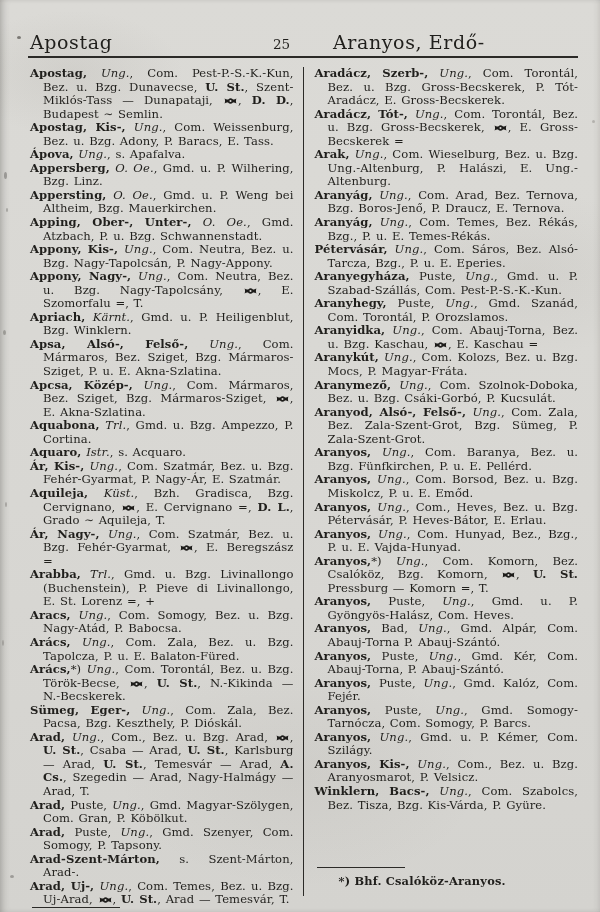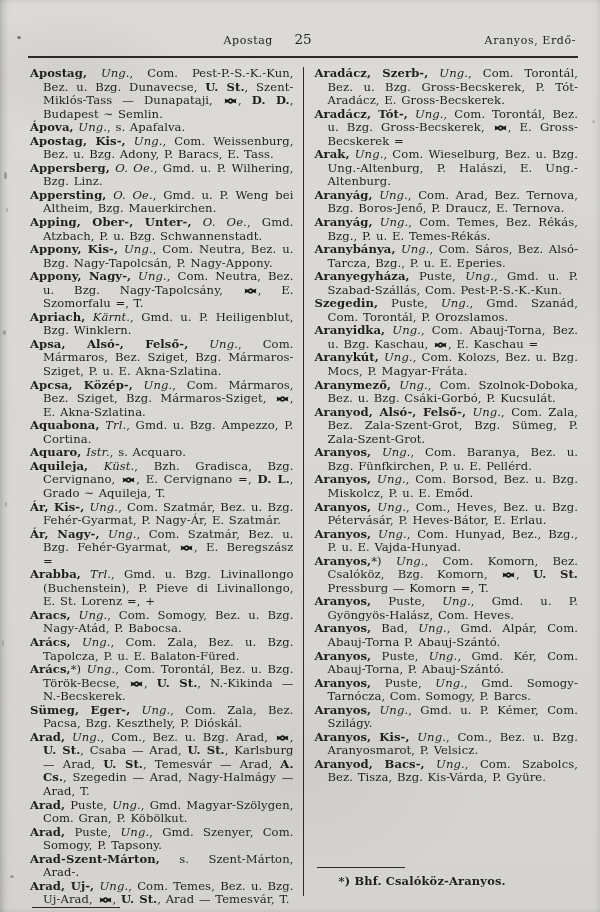--- a/index.html
+++ b/index.html
@@ -7,22 +7,22 @@
     position:relative;width:600px;height:912px;margin:0 auto;overflow:hidden;
     font-family:"DejaVu Serif","Liberation Serif",serif;color:#201f1c;
     background:
       radial-gradient(160px 90px at 12% 8%, rgba(120,115,105,.10), transparent 70%),
       radial-gradient(200px 120px at 88% 30%, rgba(120,115,105,.08), transparent 70%),
       radial-gradient(260px 160px at 50% 85%, rgba(110,105,95,.07), transparent 70%),
       linear-gradient(180deg,#dbdad6 0%,#d8d7d3 55%,#d4d3cf 100%);
     box-shadow:inset 6px 0 10px -6px rgba(50,48,44,.45), inset -4px 0 8px -6px rgba(50,48,44,.3);
   }
   .header{position:absolute;top:31px;left:30px;right:24px;display:flex;align-items:baseline;}
-  .hcell{flex:1;text-align:right;font-size:11px;letter-spacing:.6px;}
-  .hnum{width:60px;text-align:center;font-size:13.5px;}
+  .hcell{flex:1;text-align:left;font-size:19px;letter-spacing:.6px;}
+  .hnum{width:60px;text-align:left;font-size:13.5px;}
   .rule{position:absolute;top:56px;left:28px;right:22px;border-top:2.2px solid #2b2a27;}
   .main{position:absolute;top:67px;left:30px;right:22px;bottom:16px;display:flex;}
   .col{width:50%;display:flex;flex-direction:column;}
   .col-left{padding-right:9px;}
   .col-right{padding-left:11px;border-left:1.4px solid #2b2a27;}
   .entry{
     margin:0;text-align:justify;text-indent:-13px;padding-left:13px;
     font-size:11.6px;line-height:13.55px;letter-spacing:.08px;word-spacing:.9px;
   }
   .entry b{font-weight:700;}
@@ -63,46 +63,46 @@
   <div class="rule"></div>
 
   <div class="main">
     <div class="col col-left">
       <div>
           <p class="entry"><b>Apostag,</b> <i>Ung.</i>, Com. Pest-P.-S.-K.-Kun, Bez. u. Bzg. Dunavecse, <b>U. St.</b>, Szent-Miklós-Tass — Dunapataji, <span class="ph"><svg width="13" height="8" viewBox="0 0 18 10" aria-hidden="true">
                 <path fill="#1d1c1a" d="M0.8 1.6 C3.6 3.2 5.6 3.0 7.2 3.3 L7.2 6.7 C5.6 7.0 3.6 6.8 0.8 8.4 C1.7 6.1 1.7 3.9 0.8 1.6 Z"></path>
                 <path fill="#1d1c1a" d="M17.2 1.6 C14.4 3.2 12.4 3.0 10.8 3.3 L10.8 6.7 C12.4 7.0 14.4 6.8 17.2 8.4 C16.3 6.1 16.3 3.9 17.2 1.6 Z"></path>
                 <circle cx="9" cy="5" r="2.6" fill="none" stroke="#1d1c1a" stroke-width="2.1"></circle>
               </svg></span>, <b>D. D.</b>, Budapest ∼ Semlin.</p>
+          <p class="entry"><b>Apostag, Kis-,</b> <i>Ung.</i>, Com. Weissenburg, Bez. u. Bzg. Adony, P. Baracs, E. Tass.</p>
           <p class="entry"><b>Ápova,</b> <i>Ung.</i>, s. Apafalva.</p>
-          <p class="entry"><b>Apostag, Kis-,</b> <i>Ung.</i>, Com. Weissenburg, Bez. u. Bzg. Adony, P. Baracs, E. Tass.</p>
           <p class="entry"><b>Appersberg,</b> <i>O. Oe.</i>, Gmd. u. P. Wilhering, Bzg. Linz.</p>
           <p class="entry"><b>Appersting,</b> <i>O. Oe.</i>, Gmd. u. P. Weng bei Altheim, Bzg. Mauerkirchen.</p>
           <p class="entry"><b>Apping, Ober-, Unter-,</b> <i>O. Oe.</i>, Gmd. Atzbach, P. u. Bzg. Schwannenstadt.</p>
           <p class="entry"><b>Appony, Kis-,</b> <i>Ung.</i>, Com. Neutra, Bez. u. Bzg. Nagy-Tapolcsán, P. Nagy-Appony.</p>
           <p class="entry"><b>Appony, Nagy-,</b> <i>Ung.</i>, Com. Neutra, Bez. u. Bzg. Nagy-Tapolcsány, <span class="ph"><svg width="13" height="8" viewBox="0 0 18 10" aria-hidden="true">
                 <path fill="#1d1c1a" d="M0.8 1.6 C3.6 3.2 5.6 3.0 7.2 3.3 L7.2 6.7 C5.6 7.0 3.6 6.8 0.8 8.4 C1.7 6.1 1.7 3.9 0.8 1.6 Z"></path>
                 <path fill="#1d1c1a" d="M17.2 1.6 C14.4 3.2 12.4 3.0 10.8 3.3 L10.8 6.7 C12.4 7.0 14.4 6.8 17.2 8.4 C16.3 6.1 16.3 3.9 17.2 1.6 Z"></path>
                 <circle cx="9" cy="5" r="2.6" fill="none" stroke="#1d1c1a" stroke-width="2.1"></circle>
               </svg></span>, E. Szomorfalu =, T.</p>
           <p class="entry"><b>Apriach,</b> <i>Kärnt.</i>, Gmd. u. P. Heiligenblut, Bzg. Winklern.</p>
           <p class="entry"><b>Apsa, Alsó-, Felső-,</b> <i>Ung.</i>, Com. Mármaros, Bez. Sziget, Bzg. Mármaros-Sziget, P. u. E. Akna-Szlatina.</p>
           <p class="entry"><b>Apcsa, Közép-,</b> <i>Ung.</i>, Com. Mármaros, Bez. Sziget, Bzg. Mármaros-Sziget, <span class="ph"><svg width="13" height="8" viewBox="0 0 18 10" aria-hidden="true">
                 <path fill="#1d1c1a" d="M0.8 1.6 C3.6 3.2 5.6 3.0 7.2 3.3 L7.2 6.7 C5.6 7.0 3.6 6.8 0.8 8.4 C1.7 6.1 1.7 3.9 0.8 1.6 Z"></path>
                 <path fill="#1d1c1a" d="M17.2 1.6 C14.4 3.2 12.4 3.0 10.8 3.3 L10.8 6.7 C12.4 7.0 14.4 6.8 17.2 8.4 C16.3 6.1 16.3 3.9 17.2 1.6 Z"></path>
                 <circle cx="9" cy="5" r="2.6" fill="none" stroke="#1d1c1a" stroke-width="2.1"></circle>
               </svg></span>, E. Akna-Szlatina.</p>
           <p class="entry"><b>Aquabona,</b> <i>Trl.</i>, Gmd. u. Bzg. Ampezzo, P. Cortina.</p>
           <p class="entry"><b>Aquaro,</b> <i>Istr.</i>, s. Acquaro.</p>
+          <p class="entry"><b>Ár, Kis-,</b> <i>Ung.</i>, Com. Szatmár, Bez. u. Bzg. Fehér-Gyarmat, P. Nagy-Ár, E. Szatmár.</p>
           <p class="entry"><b>Aquileja,</b> <i>Küst.</i>, Bzh. Gradisca, Bzg. Cervignano, <span class="ph"><svg width="13" height="8" viewBox="0 0 18 10" aria-hidden="true">
                 <path fill="#1d1c1a" d="M0.8 1.6 C3.6 3.2 5.6 3.0 7.2 3.3 L7.2 6.7 C5.6 7.0 3.6 6.8 0.8 8.4 C1.7 6.1 1.7 3.9 0.8 1.6 Z"></path>
                 <path fill="#1d1c1a" d="M17.2 1.6 C14.4 3.2 12.4 3.0 10.8 3.3 L10.8 6.7 C12.4 7.0 14.4 6.8 17.2 8.4 C16.3 6.1 16.3 3.9 17.2 1.6 Z"></path>
                 <circle cx="9" cy="5" r="2.6" fill="none" stroke="#1d1c1a" stroke-width="2.1"></circle>
               </svg></span>, E. Cervignano =, <b>D. L.</b>, Grado ∼ Aquileja, T.</p>
-          <p class="entry"><b>Ár, Kis-,</b> <i>Ung.</i>, Com. Szatmár, Bez. u. Bzg. Fehér-Gyarmat, P. Nagy-Ár, E. Szatmár.</p>
           <p class="entry"><b>Ár, Nagy-,</b> <i>Ung.</i>, Com. Szatmár, Bez. u. Bzg. Fehér-Gyarmat, <span class="ph"><svg width="13" height="8" viewBox="0 0 18 10" aria-hidden="true">
                 <path fill="#1d1c1a" d="M0.8 1.6 C3.6 3.2 5.6 3.0 7.2 3.3 L7.2 6.7 C5.6 7.0 3.6 6.8 0.8 8.4 C1.7 6.1 1.7 3.9 0.8 1.6 Z"></path>
                 <path fill="#1d1c1a" d="M17.2 1.6 C14.4 3.2 12.4 3.0 10.8 3.3 L10.8 6.7 C12.4 7.0 14.4 6.8 17.2 8.4 C16.3 6.1 16.3 3.9 17.2 1.6 Z"></path>
                 <circle cx="9" cy="5" r="2.6" fill="none" stroke="#1d1c1a" stroke-width="2.1"></circle>
               </svg></span>, E. Beregszász =</p>
           <p class="entry"><b>Arabba,</b> <i>Trl.</i>, Gmd. u. Bzg. Livinallongo (Buchenstein), P. Pieve di Livinallongo, E. St. Lorenz =, +</p>
           <p class="entry"><b>Aracs,</b> <i>Ung.</i>, Com. Somogy, Bez. u. Bzg. Nagy-Atád, P. Babocsa.</p>
           <p class="entry"><b>Arács,</b> <i>Ung.</i>, Com. Zala, Bez. u. Bzg. Tapolcza, P. u. E. Balaton-Füred.</p>
           <p class="entry"><b>Arács,</b>*) <i>Ung.</i>, Com. Torontál, Bez. u. Bzg. Török-Becse, <span class="ph"><svg width="13" height="8" viewBox="0 0 18 10" aria-hidden="true">
                 <path fill="#1d1c1a" d="M0.8 1.6 C3.6 3.2 5.6 3.0 7.2 3.3 L7.2 6.7 C5.6 7.0 3.6 6.8 0.8 8.4 C1.7 6.1 1.7 3.9 0.8 1.6 Z"></path>
@@ -133,47 +133,48 @@
       <div>
           <p class="entry"><b>Aradácz, Szerb-,</b> <i>Ung.</i>, Com. Torontál, Bez. u. Bzg. Gross-Becskerek, P. Tót-Aradácz, E. Gross-Becskerek.</p>
           <p class="entry"><b>Aradácz, Tót-,</b> <i>Ung.</i>, Com. Torontál, Bez. u. Bzg. Gross-Becskerek, <span class="ph"><svg width="13" height="8" viewBox="0 0 18 10" aria-hidden="true">
                 <path fill="#1d1c1a" d="M0.8 1.6 C3.6 3.2 5.6 3.0 7.2 3.3 L7.2 6.7 C5.6 7.0 3.6 6.8 0.8 8.4 C1.7 6.1 1.7 3.9 0.8 1.6 Z"></path>
                 <path fill="#1d1c1a" d="M17.2 1.6 C14.4 3.2 12.4 3.0 10.8 3.3 L10.8 6.7 C12.4 7.0 14.4 6.8 17.2 8.4 C16.3 6.1 16.3 3.9 17.2 1.6 Z"></path>
                 <circle cx="9" cy="5" r="2.6" fill="none" stroke="#1d1c1a" stroke-width="2.1"></circle>
               </svg></span>, E. Gross-Becskerek =</p>
           <p class="entry"><b>Arak,</b> <i>Ung.</i>, Com. Wieselburg, Bez. u. Bzg. Ung.-Altenburg, P. Halászi, E. Ung.-Altenburg.</p>
           <p class="entry"><b>Aranyág,</b> <i>Ung.</i>, Com. Arad, Bez. Ternova, Bzg. Boros-Jenő, P. Draucz, E. Ternova.</p>
           <p class="entry"><b>Aranyág,</b> <i>Ung.</i>, Com. Temes, Bez. Rékás, Bzg., P. u. E. Temes-Rékás.</p>
-          <p class="entry"><b>Aranybánya,</b> <i>Ung.</i>, Com. Sáros, Bez. Alsó-Tarcza, Bzg., P. u. E. Eperies.</p>
+          <p class="entry"><b>Pétervásár,</b> <i>Ung.</i>, Com. Sáros, Bez. Alsó-Tarcza, Bzg., P. u. E. Eperies.</p>
           <p class="entry"><b>Aranyegyháza,</b> Puste, <i>Ung.</i>, Gmd. u. P. Szabad-Szállás, Com. Pest-P.-S.-K.-Kun.</p>
-          <p class="entry"><b>Szegedin,</b> Puste, <i>Ung.</i>, Gmd. Szanád, Com. Torontál, P. Orozslamos.</p>
+          <p class="entry"><b>Aranyhegy,</b> Puste, <i>Ung.</i>, Gmd. Szanád, Com. Torontál, P. Orozslamos.</p>
           <p class="entry"><b>Aranyidka,</b> <i>Ung.</i>, Com. Abauj-Torna, Bez. u. Bzg. Kaschau, <span class="ph"><svg width="13" height="8" viewBox="0 0 18 10" aria-hidden="true">
                 <path fill="#1d1c1a" d="M0.8 1.6 C3.6 3.2 5.6 3.0 7.2 3.3 L7.2 6.7 C5.6 7.0 3.6 6.8 0.8 8.4 C1.7 6.1 1.7 3.9 0.8 1.6 Z"></path>
                 <path fill="#1d1c1a" d="M17.2 1.6 C14.4 3.2 12.4 3.0 10.8 3.3 L10.8 6.7 C12.4 7.0 14.4 6.8 17.2 8.4 C16.3 6.1 16.3 3.9 17.2 1.6 Z"></path>
                 <circle cx="9" cy="5" r="2.6" fill="none" stroke="#1d1c1a" stroke-width="2.1"></circle>
               </svg></span>, E. Kaschau =</p>
           <p class="entry"><b>Aranykút,</b> <i>Ung.</i>, Com. Kolozs, Bez. u. Bzg. Mocs, P. Magyar-Fráta.</p>
           <p class="entry"><b>Aranymező,</b> <i>Ung.</i>, Com. Szolnok-Doboka, Bez. u. Bzg. Csáki-Gorbó, P. Kucsulát.</p>
           <p class="entry"><b>Aranyod, Alsó-, Felső-,</b> <i>Ung.</i>, Com. Zala, Bez. Zala-Szent-Grot, Bzg. Sümeg, P. Zala-Szent-Grot.</p>
           <p class="entry"><b>Aranyos,</b> <i>Ung.</i>, Com. Baranya, Bez. u. Bzg. Fünfkirchen, P. u. E. Pellérd.</p>
           <p class="entry"><b>Aranyos,</b> <i>Ung.</i>, Com. Borsod, Bez. u. Bzg. Miskolcz, P. u. E. Emőd.</p>
           <p class="entry"><b>Aranyos,</b> <i>Ung.</i>, Com., Heves, Bez. u. Bzg. Pétervásár, P. Heves-Bátor, E. Erlau.</p>
           <p class="entry"><b>Aranyos,</b> <i>Ung.</i>, Com. Hunyad, Bez., Bzg., P. u. E. Vajda-Hunyad.</p>
           <p class="entry"><b>Aranyos,</b>*) <i>Ung.</i>, Com. Komorn, Bez. Csalóköz, Bzg. Komorn, <span class="ph"><svg width="13" height="8" viewBox="0 0 18 10" aria-hidden="true">
                 <path fill="#1d1c1a" d="M0.8 1.6 C3.6 3.2 5.6 3.0 7.2 3.3 L7.2 6.7 C5.6 7.0 3.6 6.8 0.8 8.4 C1.7 6.1 1.7 3.9 0.8 1.6 Z"></path>
                 <path fill="#1d1c1a" d="M17.2 1.6 C14.4 3.2 12.4 3.0 10.8 3.3 L10.8 6.7 C12.4 7.0 14.4 6.8 17.2 8.4 C16.3 6.1 16.3 3.9 17.2 1.6 Z"></path>
                 <circle cx="9" cy="5" r="2.6" fill="none" stroke="#1d1c1a" stroke-width="2.1"></circle>
               </svg></span>, <b>U. St.</b> Pressburg — Komorn =, T.</p>
           <p class="entry"><b>Aranyos,</b> Puste, <i>Ung.</i>, Gmd. u. P. Gyöngyös-Halász, Com. Heves.</p>
           <p class="entry"><b>Aranyos,</b> Bad, <i>Ung.</i>, Gmd. Alpár, Com. Abauj-Torna P. Abauj-Szántó.</p>
           <p class="entry"><b>Aranyos,</b> Puste, <i>Ung.</i>, Gmd. Kér, Com. Abauj-Torna, P. Abauj-Szántó.</p>
+          <p class="entry"><b>Aranyos,</b> Puste, <i>Ung.</i>, Gmd. Kalóz, Com. Fejér.</p>
           <p class="entry"><b>Aranyos,</b> Puste, <i>Ung.</i>, Gmd. Somogy-Tarnócza, Com. Somogy, P. Barcs.</p>
           <p class="entry"><b>Aranyos,</b> <i>Ung.</i>, Gmd. u. P. Kémer, Com. Szilágy.</p>
           <p class="entry"><b>Aranyos, Kis-,</b> <i>Ung.</i>, Com., Bez. u. Bzg. Aranyosmarot, P. Velsicz.</p>
-          <p class="entry"><b>Aranyod, Bacs-,</b> <i>Ung.</i>, Com. Szabolcs, Bez. Tisza, Bzg. Kis-Várda, P. Gyüre.</p>
+          <p class="entry"><b>Winklern, Bacs-,</b> <i>Ung.</i>, Com. Szabolcs, Bez. Tisza, Bzg. Kis-Várda, P. Gyüre.</p>
         </div>
       <div class="footnote-block">
         <div class="fn-rule"></div>
         <div class="fn-text">*) Bhf. Csalóköz-Aranyos.</div>
       </div>
     </div>
   </div>
 </div>
 
 </body></html>

